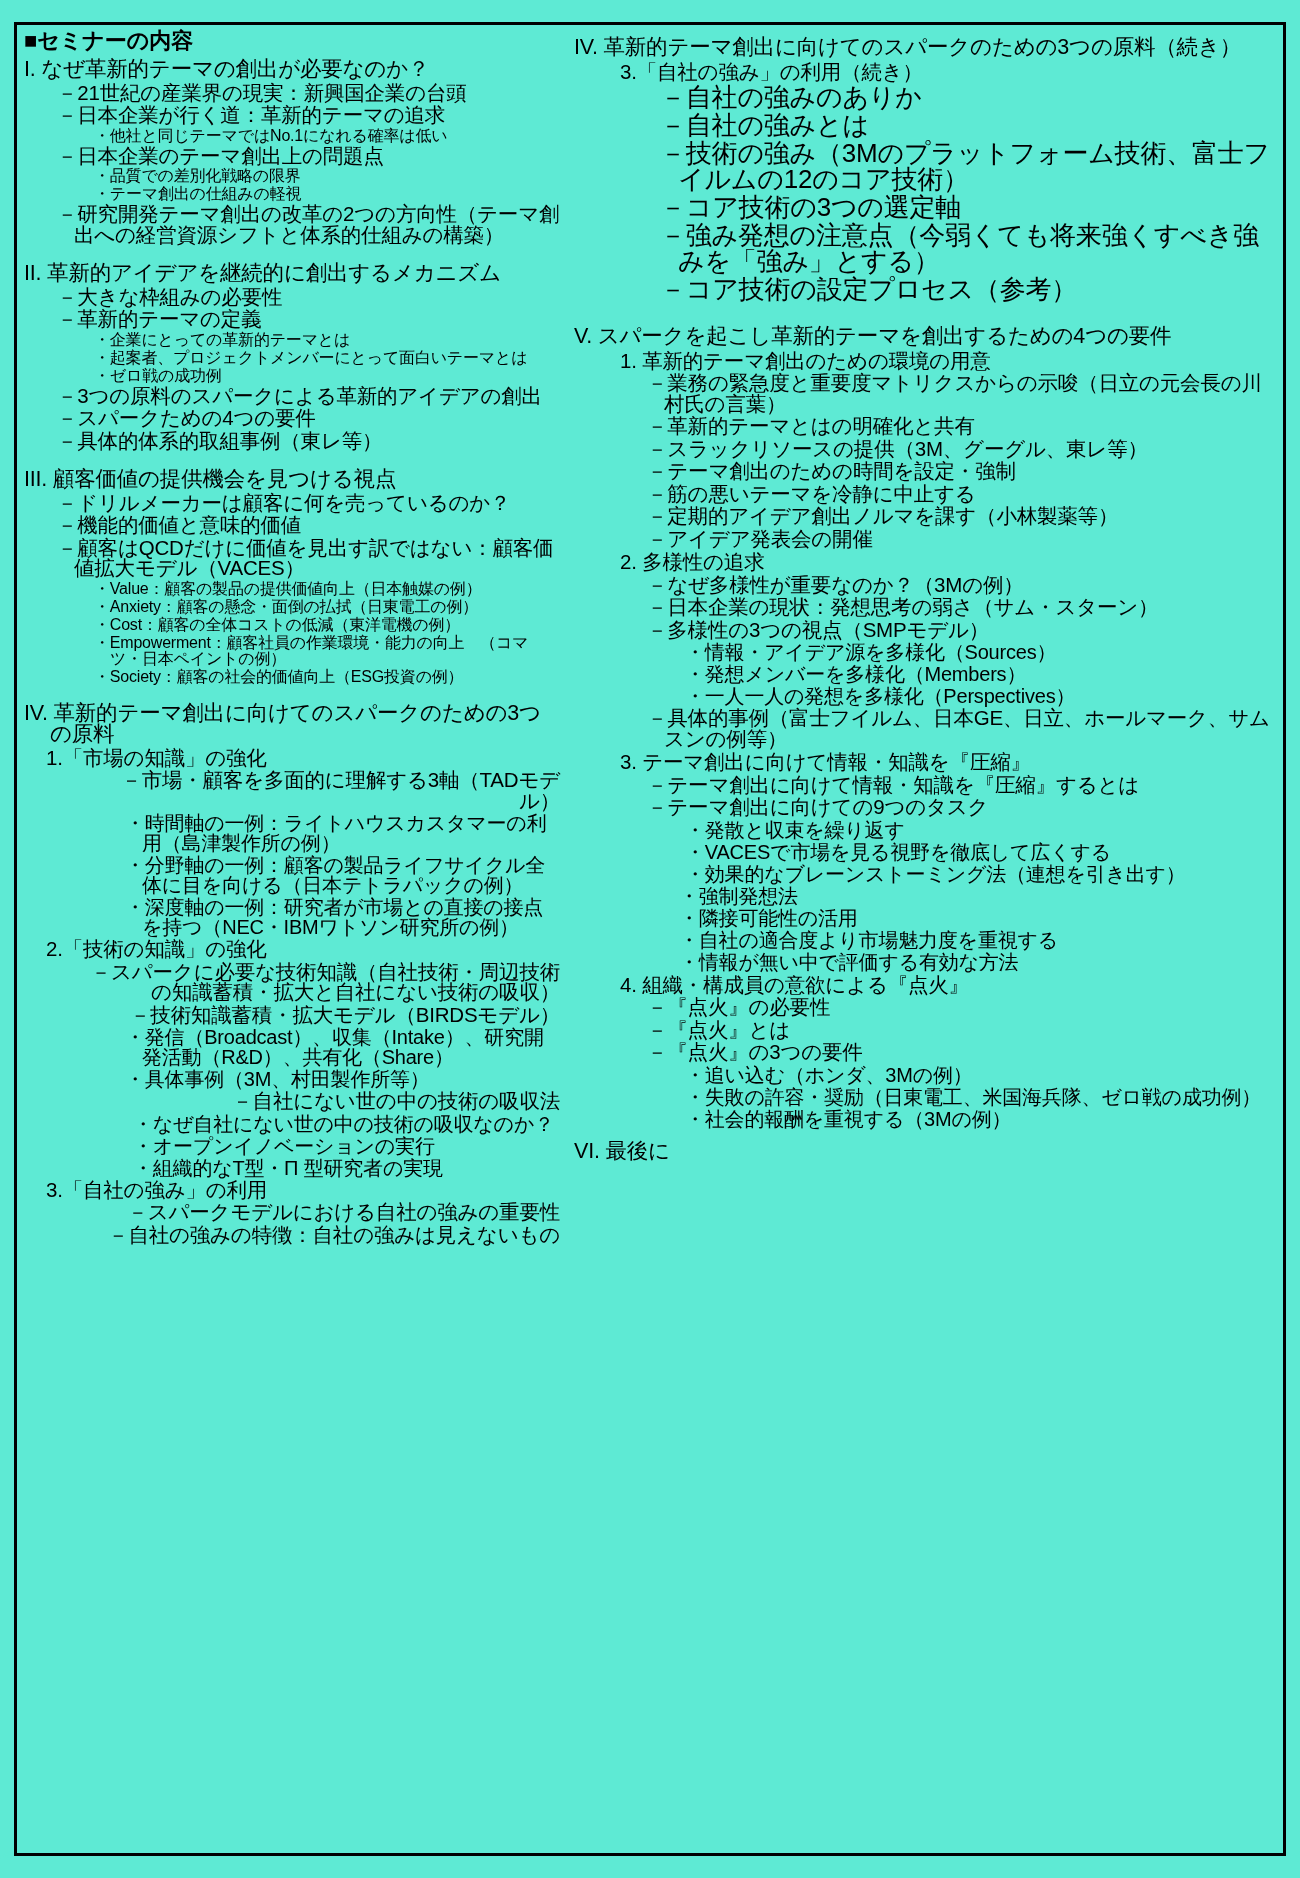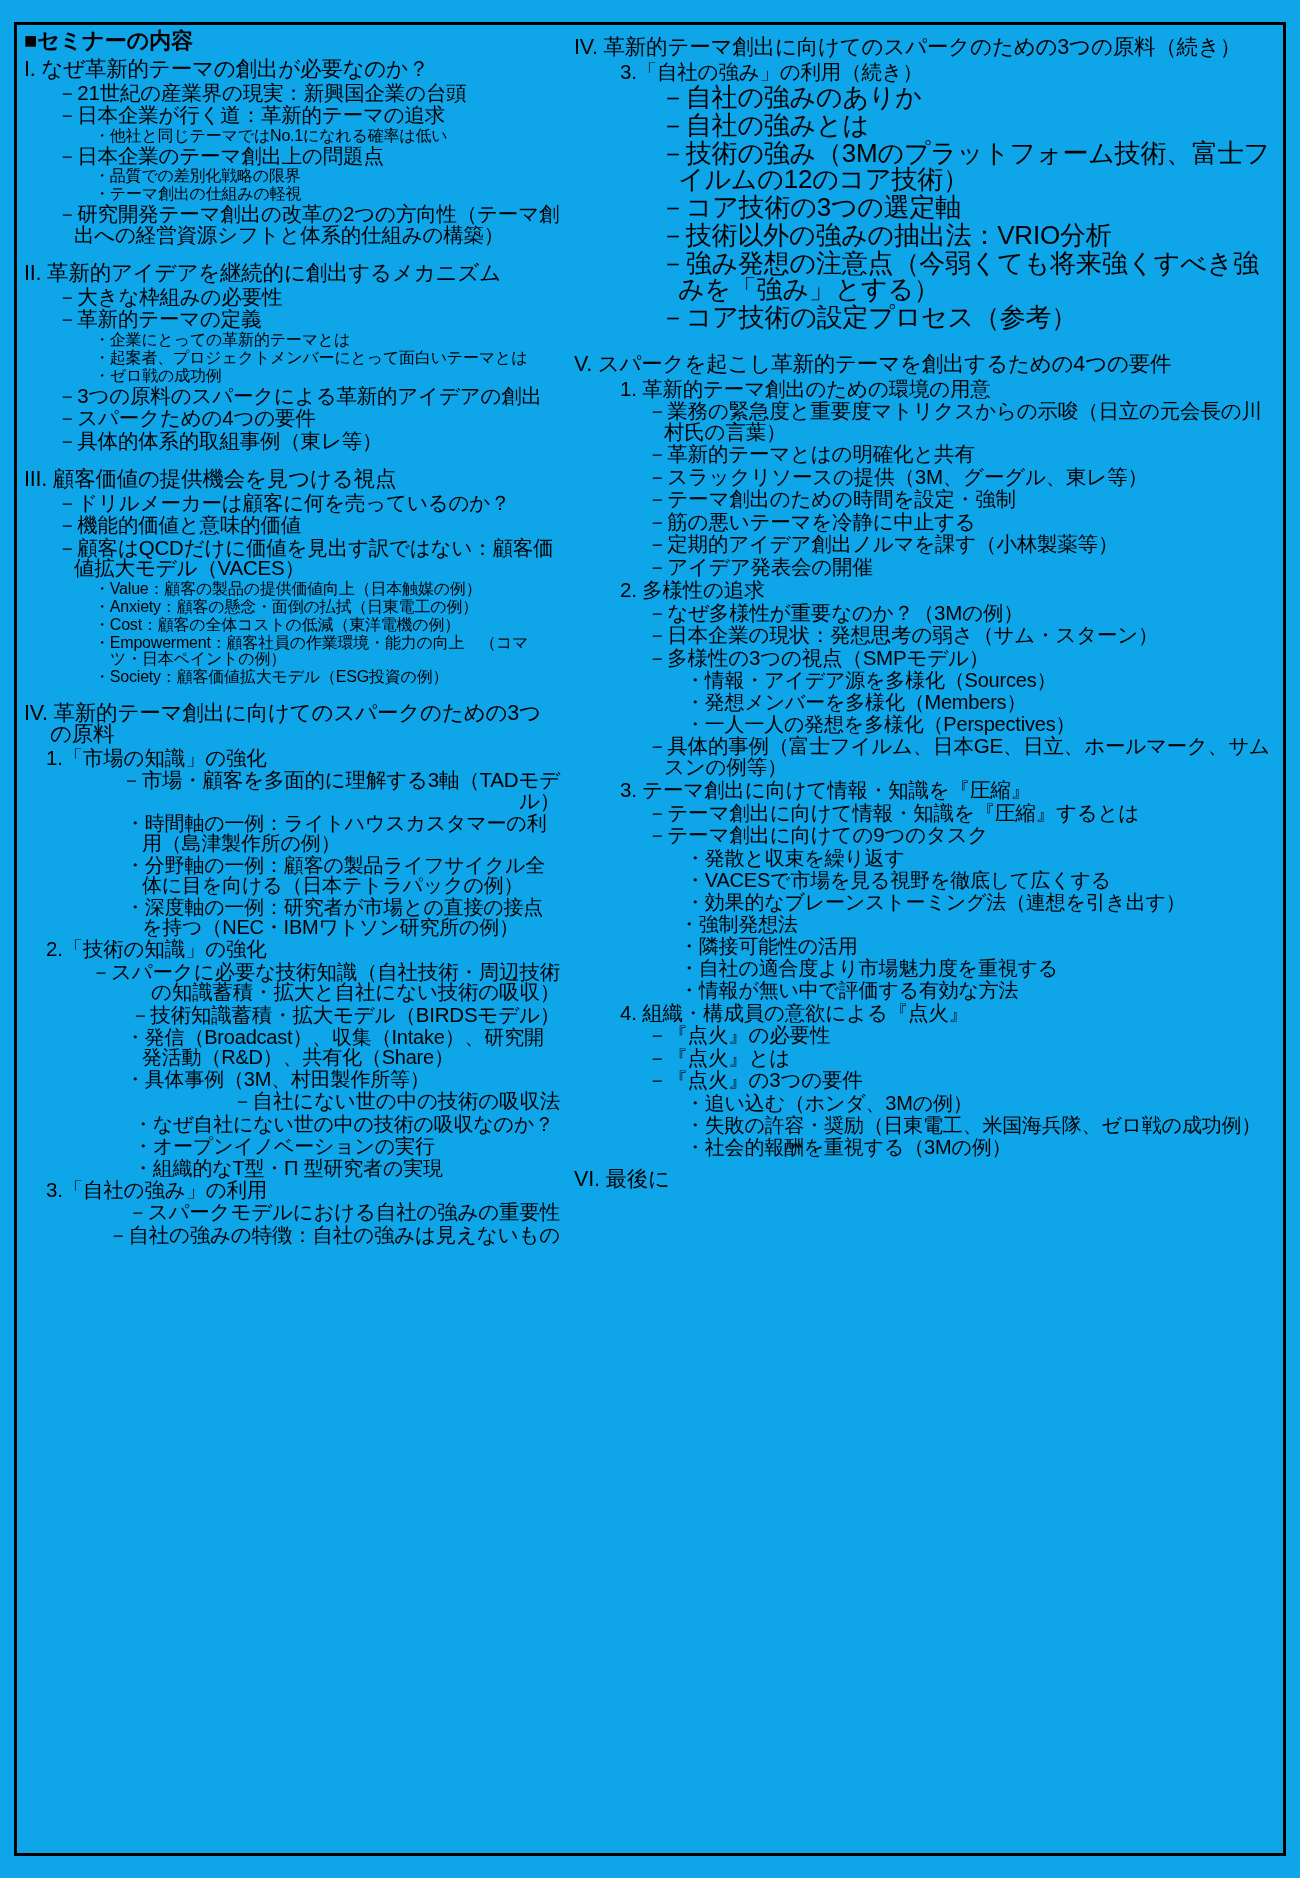--- a/index.html
+++ b/index.html
@@ -9,21 +9,21 @@
   }
   body {
     font-family: "Liberation Sans", "DejaVu Sans", sans-serif;
     color: #000000;
   }
   #page {
     position: relative;
     width: 1300px;
     height: 1878px;
     box-sizing: border-box;
-    background: #0ea5e9;
+    background: #5eead4;
     overflow: hidden;
   }
   .page-frame {
     position: absolute;
     left: 14px;
     top: 22px;
     width: 1272px;
     height: 1834px;
     border: 3px solid #000000;
     box-sizing: border-box;
@@ -183,21 +183,21 @@
           <div class="ln lvl-dash-shallow">－具体的体系的取組事例（東レ等）</div>
           <div class="gap-md"></div>
           <div class="ln lvl-roman">III. 顧客価値の提供機会を見つける視点</div>
           <div class="ln lvl-dash-shallow">－ドリルメーカーは顧客に何を売っているのか？</div>
           <div class="ln lvl-dash-shallow">－機能的価値と意味的価値</div>
           <div class="ln lvl-dash-shallow">－顧客はQCDだけに価値を見出す訳ではない：顧客価値拡大モデル（VACES）</div>
           <div class="ln lvl-dot-shallow">・Value：顧客の製品の提供価値向上（日本触媒の例）</div>
           <div class="ln lvl-dot-shallow">・Anxiety：顧客の懸念・面倒の払拭（日東電工の例）</div>
           <div class="ln lvl-dot-shallow">・Cost：顧客の全体コストの低減（東洋電機の例）</div>
           <div class="ln lvl-dot-shallow">・Empowerment：顧客社員の作業環境・能力の向上　（コマツ・日本ペイントの例）</div>
-          <div class="ln lvl-dot-shallow">・Society：顧客価値拡大モデル（ESG投資の例）</div>
+          <div class="ln lvl-dot-shallow">・Society：顧客の社会的価値向上（ESG投資の例）</div>
           <div class="gap-md"></div>
           <div class="ln lvl-roman">IV. 革新的テーマ創出に向けてのスパークのための3つの原料</div>
           <div class="ln lvl-num">1.「市場の知識」の強化</div>
           <div class="ln lvl-dash">－市場・顧客を多面的に理解する3軸（TADモデル）</div>
           <div class="ln lvl-dot">・時間軸の一例：ライトハウスカスタマーの利用（島津製作所の例）</div>
           <div class="ln lvl-dot">・分野軸の一例：顧客の製品ライフサイクル全体に目を向ける（日本テトラパックの例）</div>
           <div class="ln lvl-dot">・深度軸の一例：研究者が市場との直接の接点を持つ（NEC・IBMワトソン研究所の例）</div>
           <div class="ln lvl-num">2.「技術の知識」の強化</div>
           <div class="ln lvl-dash">－スパークに必要な技術知識（自社技術・周辺技術の知識蓄積・拡大と自社にない技術の吸収）</div>
           <div class="ln lvl-dash">－技術知識蓄積・拡大モデル（BIRDSモデル）</div>
@@ -213,21 +213,20 @@
         </div>
     </div>
     <div class="col col-right">
       <div id="right-outline">
           <div class="ln r-roman">IV. 革新的テーマ創出に向けてのスパークのための3つの原料（続き）</div>
           <div class="ln r-num">3.「自社の強み」の利用（続き）</div>
           <div class="ln r-dash">－自社の強みのありか</div>
           <div class="ln r-dash">－自社の強みとは</div>
           <div class="ln r-dash">－技術の強み（3Mのプラットフォーム技術、富士フイルムの12のコア技術）</div>
           <div class="ln r-dash">－コア技術の3つの選定軸</div>
-          <div class="ln r-dash">－技術以外の強みの抽出法：VRIO分析</div>
           <div class="ln r-dash">－強み発想の注意点（今弱くても将来強くすべき強みを「強み」とする）</div>
           <div class="ln r-dash">－コア技術の設定プロセス（参考）</div>
           <div class="gap-lg"></div>
           <div class="ln r-roman">V. スパークを起こし革新的テーマを創出するための4つの要件</div>
           <div class="ln r-num">1. 革新的テーマ創出のための環境の用意</div>
           <div class="ln r-dash2">－業務の緊急度と重要度マトリクスからの示唆（日立の元会長の川村氏の言葉）</div>
           <div class="ln r-dash2">－革新的テーマとはの明確化と共有</div>
           <div class="ln r-dash2">－スラックリソースの提供（3M、グーグル、東レ等）</div>
           <div class="ln r-dash2">－テーマ創出のための時間を設定・強制</div>
           <div class="ln r-dash2">－筋の悪いテーマを冷静に中止する</div>

